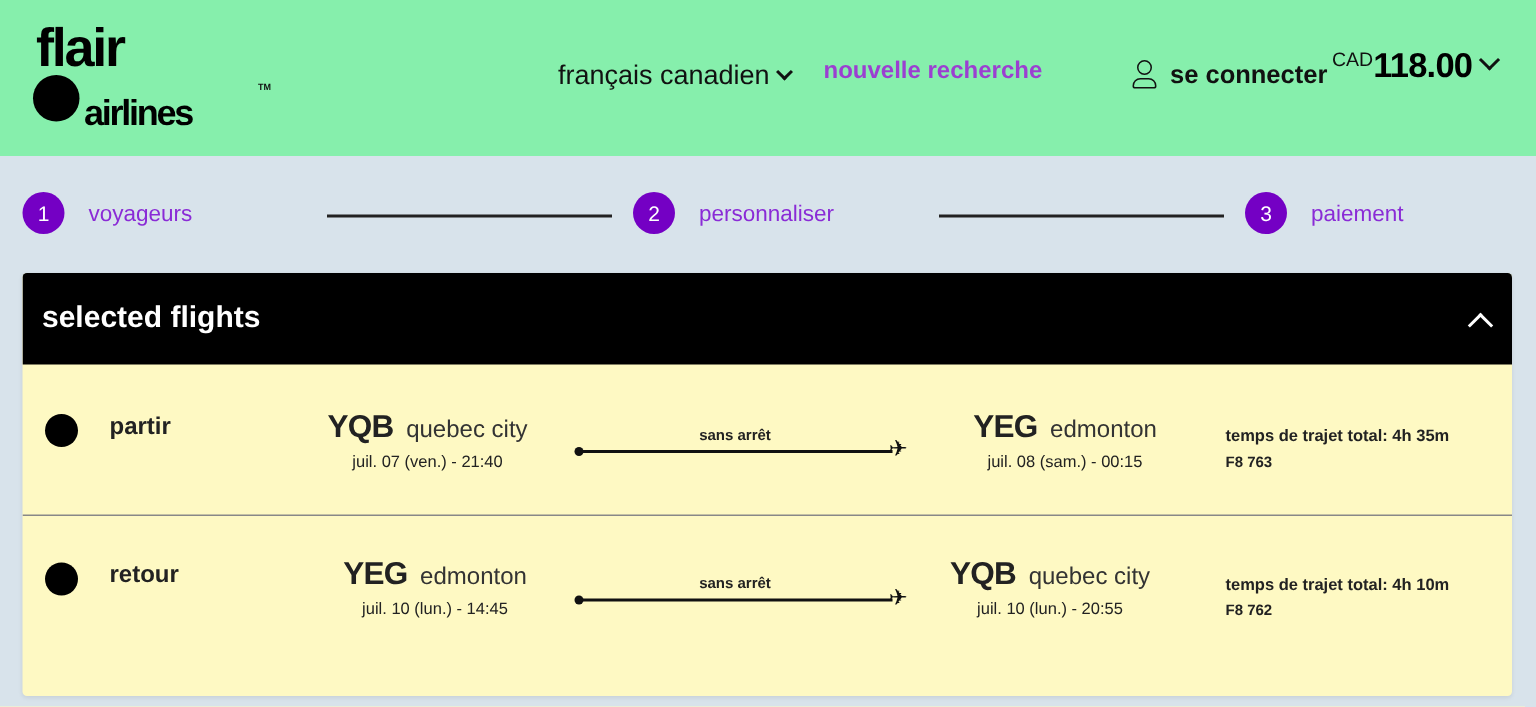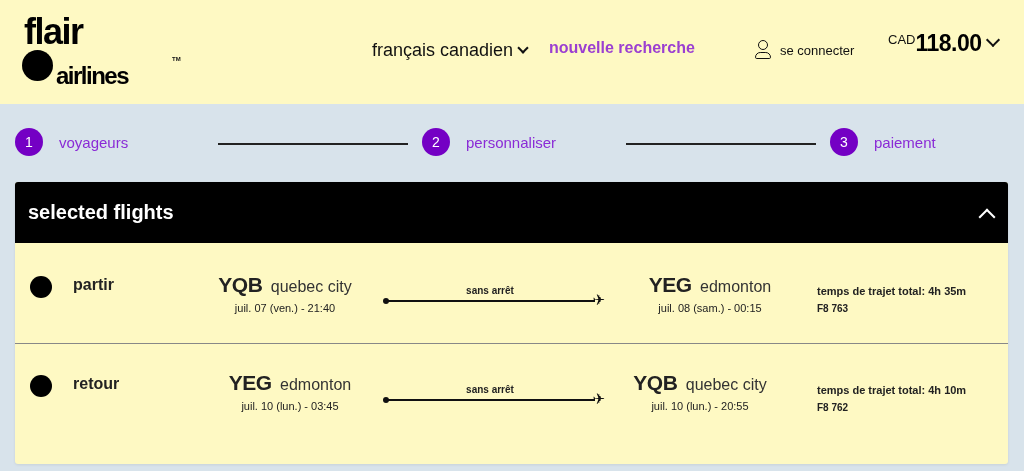--- a/index.html
+++ b/index.html
@@ -1,31 +1,31 @@
 <!DOCTYPE html>
 <html><head>
 <meta charset="utf-8">
 <style>
   * { box-sizing: border-box; margin: 0; padding: 0; }
   html, body { width: 1024px; height: 471px; overflow: hidden; }
   body { font-family: "Liberation Sans", "DejaVu Sans", sans-serif; background: #d8e3eb; color: #111; position: relative; }
 
   
-  .header { position: absolute; left: 0; top: 0; width: 1024px; height: 104px; background: #fef9c3; }
+  .header { position: absolute; left: 0; top: 0; width: 1024px; height: 104px; background: #86efac; }
   .logo { position: absolute; left: 22px; top: 14px; width: 160px; height: 70px; }
   .logo-top { position: absolute; left: 2px; top: 0; font-size: 36px; font-weight: 700; letter-spacing: -1.5px; line-height: 36px; color: #000; }
   .logo-dot { position: absolute; left: 0; top: 36px; width: 31px; height: 31px; border-radius: 50%; background: #000; }
   .logo-bottom { position: absolute; left: 34px; top: 44px; font-size: 24px; font-weight: 700; letter-spacing: -1.5px; line-height: 36px; color: #000; }
   .logo-tm { position: absolute; left: 150px; top: 42px; font-size: 6px; font-weight: 700; }
 
   .lang { position: absolute; left: 372px; top: 40px; font-size: 18px; color: #111; display: flex; align-items: center; gap: 2px; cursor: pointer; }
   .chev { display: inline-block; width: 8px; height: 8px; border-right: 2px solid #111; border-bottom: 2px solid #111; transform: rotate(45deg); margin-left: 4px; margin-top: -5px; }
   .newsearch { position: absolute; left: 549px; top: 39px; font-size: 16px; font-weight: 700; color: #9b3fd1; cursor: pointer; }
   .login { position: absolute; left: 754px; top: 40px; display: flex; align-items: center; gap: 8px; cursor: pointer; }
-  .login-label { font-size: 13px; font-weight: 400; color: #111; }
+  .login-label { font-size: 17px; font-weight: 700; color: #111; }
   .user-icon { width: 18px; height: 20px; position: relative; }
   .user-icon .head { position: absolute; left: 4px; top: 0; width: 10px; height: 10px; border: 1.6px solid #111; border-radius: 50%; }
   .user-icon .body { position: absolute; left: 1px; top: 12px; width: 16px; height: 7px; border: 1.6px solid #111; border-radius: 6px 6px 2px 2px; }
   .price { position: absolute; left: 888px; top: 30px; display: flex; align-items: flex-start; cursor: pointer; }
   .price-cur { font-size: 13px; color: #111; margin-top: 2px; }
   .price-val { font-size: 23px; font-weight: 700; color: #000; letter-spacing: -0.5px; }
   .price .chev { width: 10px; height: 10px; margin-top: 5px; margin-left: 6px; }
 
   
   .stepper { position: absolute; top: 128px; left: 0; width: 1024px; height: 30px; }
@@ -143,21 +143,21 @@
   </div>
 
   <div class="flight">
     <span class="dot" style="top:31px;"></span>
     <span class="dir" style="top:31px;">retour</span>
     <div class="port" style="left:190px; top:27px; width:170px;">
       <div>
         <span class="code">YEG</span>
         <span class="city">edmonton</span>
       </div>
-      <div class="when">juil. 10 (lun.) - 03:45</div>
+      <div class="when">juil. 10 (lun.) - 14:45</div>
     </div>
     <div class="route" style="top:40px;">
       <div class="route-label">sans arrêt</div>
       <div class="route-line">
         <span class="plane">✈</span>
       </div>
     </div>
     <div class="port" style="left:600px; top:27px; width:170px;">
       <div>
         <span class="code">YQB</span>

